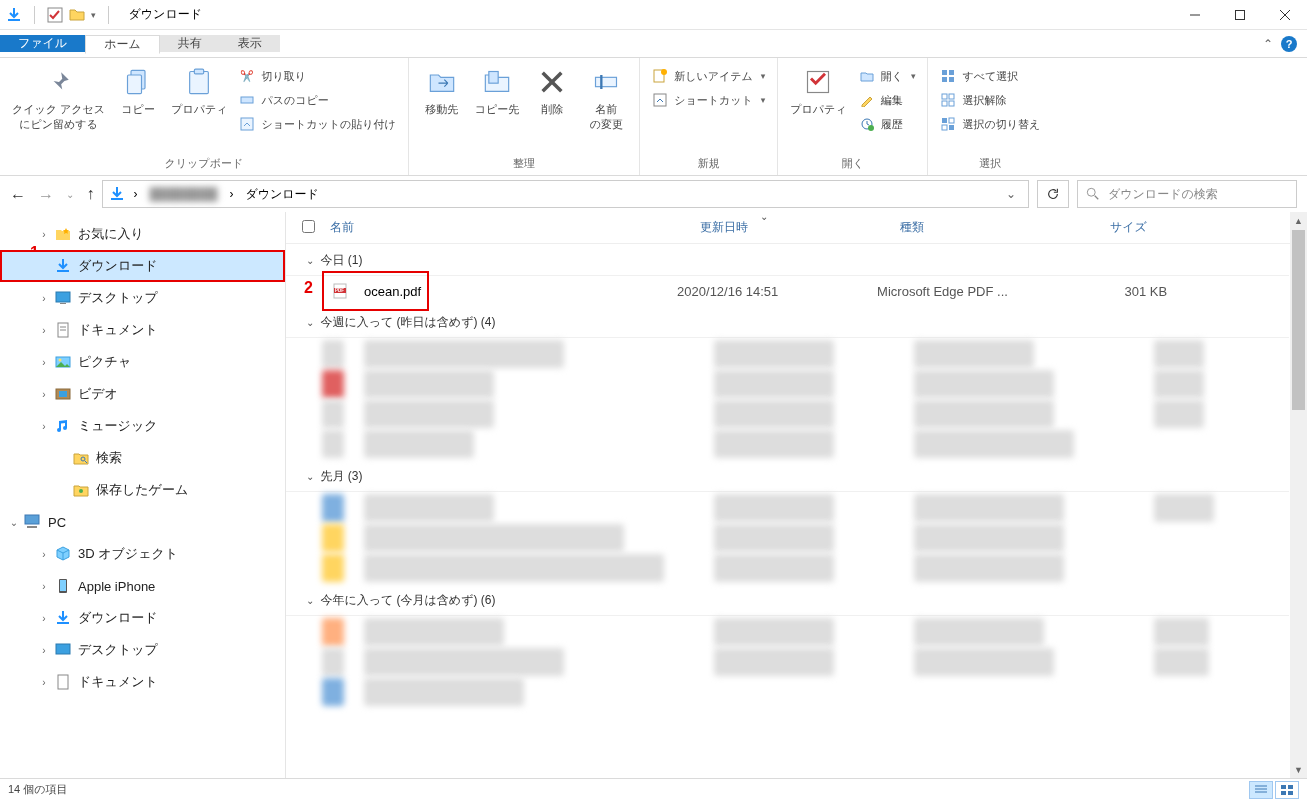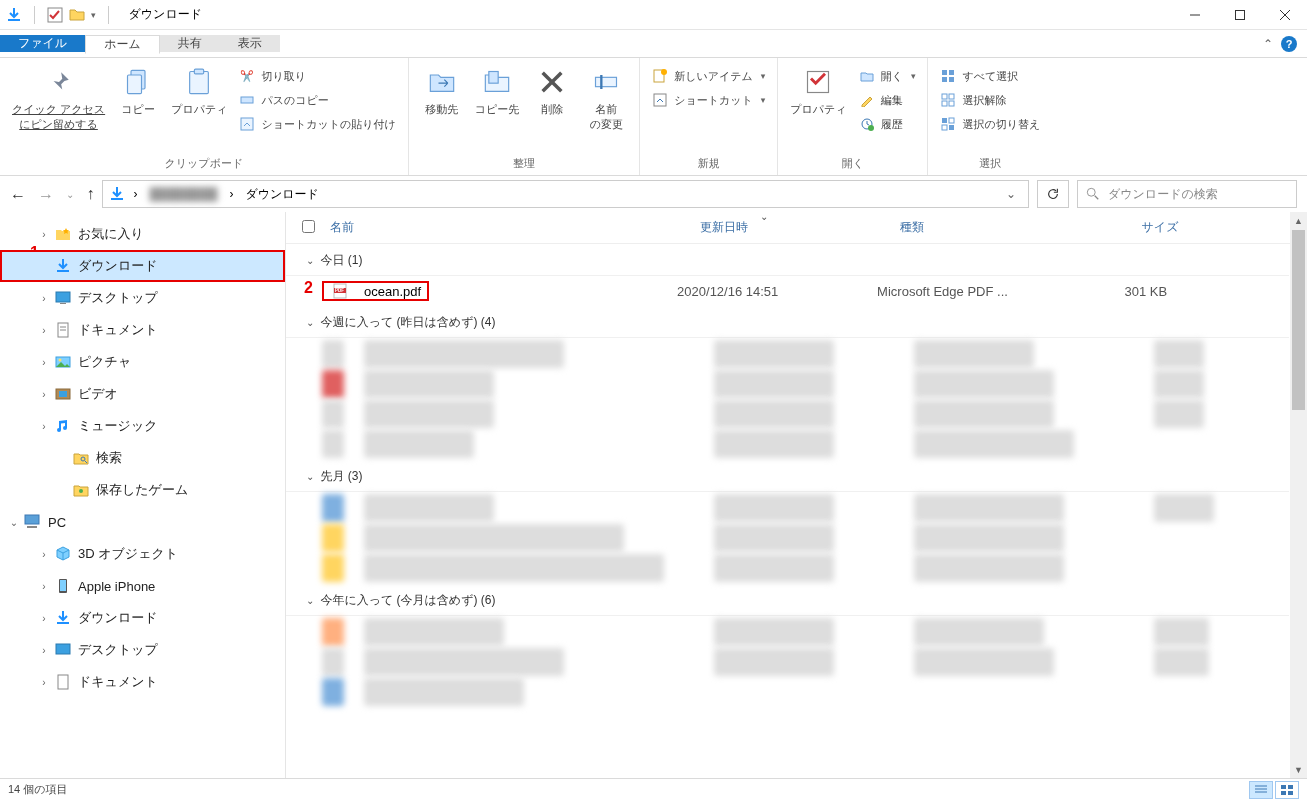--- a/index.html
+++ b/index.html
@@ -56,32 +56,32 @@
 .tree-item.highlighted { outline: 2px solid #e60000; outline-offset: -2px; }
 .tree-item .tic { width: 18px; height: 18px; display: flex; align-items: center; justify-content: center; }
 
 
 .content { flex: 1; position: relative; overflow: hidden; }
 .cols { display: flex; height: 32px; border-bottom: 1px solid #eee; align-items: center; color: #3b6ea5; font-size: 12px; padding-left: 16px; }
 .col-check { width: 28px; }
 .col-name { flex: 0 0 370px; }
 .col-date { flex: 0 0 200px; position: relative; }
 .col-type { flex: 0 0 190px; }
-.col-size { flex: 0 0 120px; text-align: center; padding-left: 20px; }
+.col-size { flex: 0 0 120px; text-align: left; padding-left: 20px; }
 .col-date .sort { position: absolute; top: -8px; left: 60px; color: #555; font-size: 10px; }
 
 .groupheader { display: flex; align-items: center; gap: 6px; font-size: 12px; color: #333; padding: 8px 0 6px 20px; border-bottom: 1px solid #f0f0f0; margin-right: 18px; }
 .groupheader .chev { color: #555; font-size: 10px; }
 .filerow { display: flex; align-items: center; height: 30px; padding-left: 36px; font-size: 13px; }
 .filerow .fic { width: 20px; height: 20px; margin-right: 8px; display: flex; align-items: center; justify-content: center; }
 .filerow .fname { flex: 0 0 348px; }
 .filerow .fdate { flex: 0 0 200px; color: #555; }
 .filerow .ftype { flex: 0 0 200px; color: #555; }
 .filerow .fsize { flex: 0 0 110px; color: #555; text-align: right; padding-right: 20px; }
-.file-hl-box { border: 2px solid #e60000; padding: 0 6px; display: inline-flex; align-items: center; height: 20px; gap: 6px; }
+.file-hl-box { border: 2px solid #e60000; padding: 0 6px; display: inline-flex; align-items: center; height: 40px; gap: 6px; }
 
 .blurred-row { height: 28px; margin: 2px 0 2px 36px; display: flex; gap: 20px; }
 .bbar { background: #ddd; border-radius: 3px; filter: blur(3px); }
 
 .annotation { position: absolute; color: #e60000; font-weight: bold; font-size: 16px; }
 
 
 .vscroll { position: absolute; right: 0; top: 0; bottom: 0; width: 17px; background: #f0f0f0; }
 .vscroll .thumb { position: absolute; left: 2px; right: 2px; top: 18px; height: 180px; background: #c2c2c2; }
 .vscroll .arr { position: absolute; left: 0; right: 0; height: 17px; display: flex; align-items: center; justify-content: center; color: #666; font-size: 9px; }
@@ -156,21 +156,21 @@
 <div class="ribbon">
 
   <div class="ribbon-group">
     <div class="group-body">
       <div class="rb-bigbtn">
         <span class="ic">
             <svg width="26" height="26" viewBox="0 0 24 24">
               <path d="M14 3l7 7-4 1-3 3 1 5-4-4-6 6 6-6-4-4 5 1 3-3z" fill="#7a8699"></path>
             </svg>
           </span>
-        <span style="white-space:pre-line;text-decoration:underline;">クイック アクセス
+        <span style="white-space:pre-line;">クイック アクセス
 にピン留めする</span>
       </div>
       <div class="rb-bigbtn">
         <span class="ic">
             <svg width="28" height="28" viewBox="0 0 24 24">
               <rect x="6" y="2" width="12" height="16" rx="1" fill="#cfe6ff" stroke="#6aa0d8"></rect>
               <rect x="3" y="6" width="12" height="16" rx="1" fill="#eaf4ff" stroke="#6aa0d8"></rect>
             </svg>
           </span>
         <span>コピー</span>

